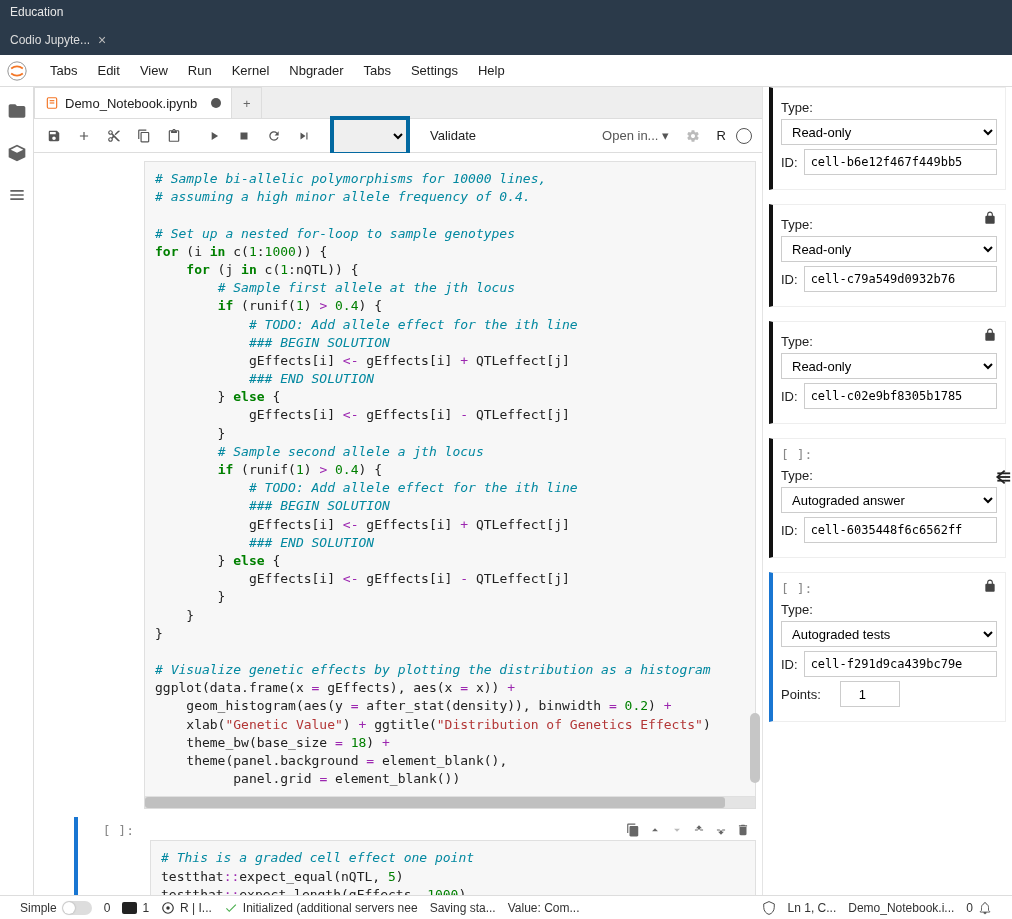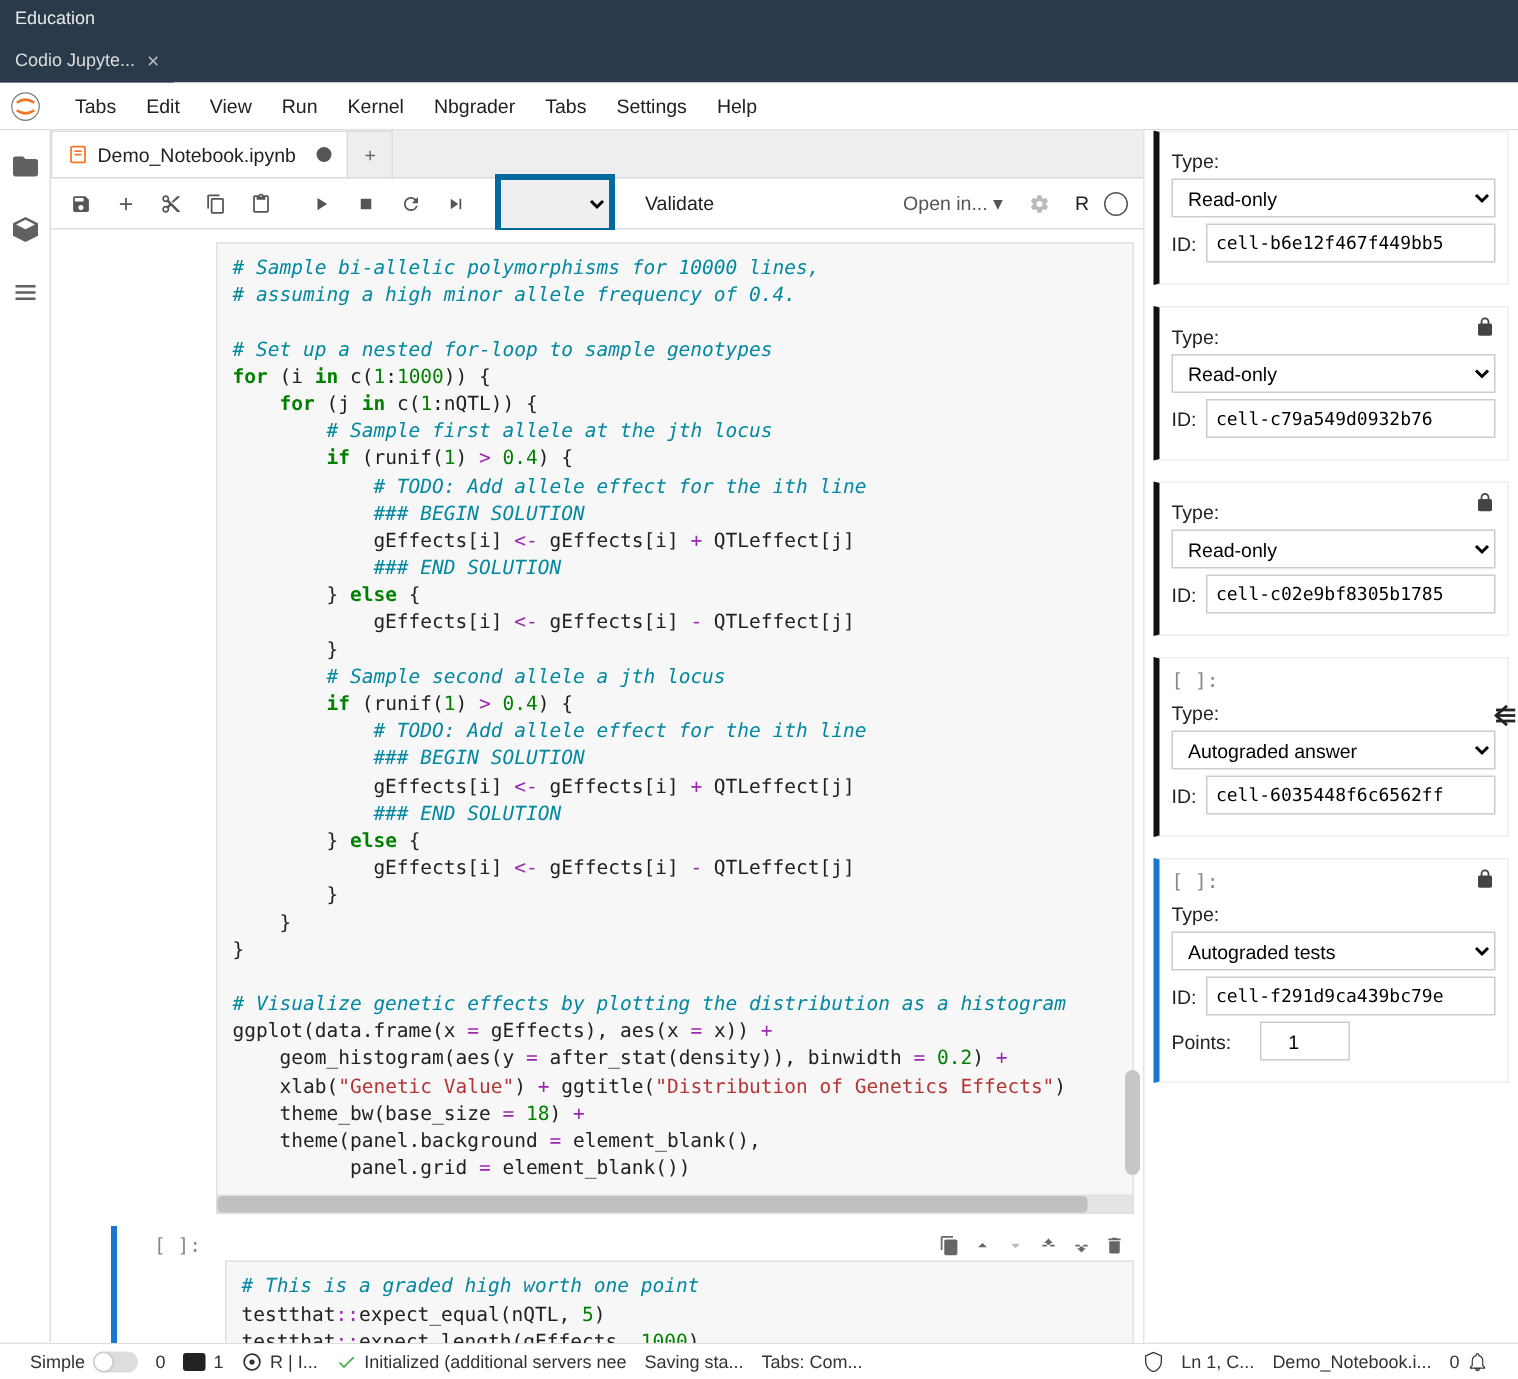--- a/index.html
+++ b/index.html
@@ -515,21 +515,21 @@
             <span><svg viewBox="0 0 24 24">
                   <path d="M19 13H5v-2h14v2zm-7-9l-5 5h3v4h4V9h3l-5-5z"></path>
                 </svg></span>
             <span><svg viewBox="0 0 24 24">
                   <path d="M5 11h14v2H5v-2zm7 9l5-5h-3v-4h-4v4H7l5 5z"></path>
                 </svg></span>
             <span><svg viewBox="0 0 24 24">
                   <path d="M6 19c0 1.1.9 2 2 2h8c1.1 0 2-.9 2-2V7H6v12zM19 4h-3.5l-1-1h-5l-1 1H5v2h14V4z"></path>
                 </svg></span>
           </div>
-          <div class="codebox" id="code2"><span class="c-com"># This is a graded high worth one point</span>
+          <div class="codebox" id="code2"><span class="c-com"># This is a graded cell effect one point</span>
 testthat<span class="c-op">::</span>expect_equal(nQTL, <span class="c-num">5</span>)
 testthat<span class="c-op">::</span>expect_length(gEffects, <span class="c-num">1000</span>)</div>
         </div>
       </div>
 
       <div class="vscroll"></div>
 
     </div>
   </div>
 
@@ -628,21 +628,21 @@
       </svg>
     <span>R | I...</span>
   </div>
   <div class="status-item">
     <svg width="14" height="14" viewBox="0 0 24 24">
         <path d="M9 16.17L4.83 12l-1.42 1.41L9 19 21 7l-1.41-1.41z" fill="#4caf50"></path>
       </svg>
     <span>Initialized (additional servers nee</span>
   </div>
   <div class="status-item">Saving sta...</div>
-  <div class="status-item">Tabs: Com...</div>
+  <div class="status-item">Value: Com...</div>
   <span class="status-spacer"></span>
   <div class="status-item">
     <svg width="14" height="14" viewBox="0 0 24 24">
         <path d="M12 1L3 5v6c0 5.55 3.84 10.74 9 12 5.16-1.26 9-6.45 9-12V5l-9-4z" fill="none" stroke="#333" stroke-width="1.5"></path>
       </svg>
   </div>
   <div class="status-item">Ln 1, C...</div>
   <div class="status-item">Demo_Notebook.i...</div>
   <div class="status-item">
     <span>0</span>

